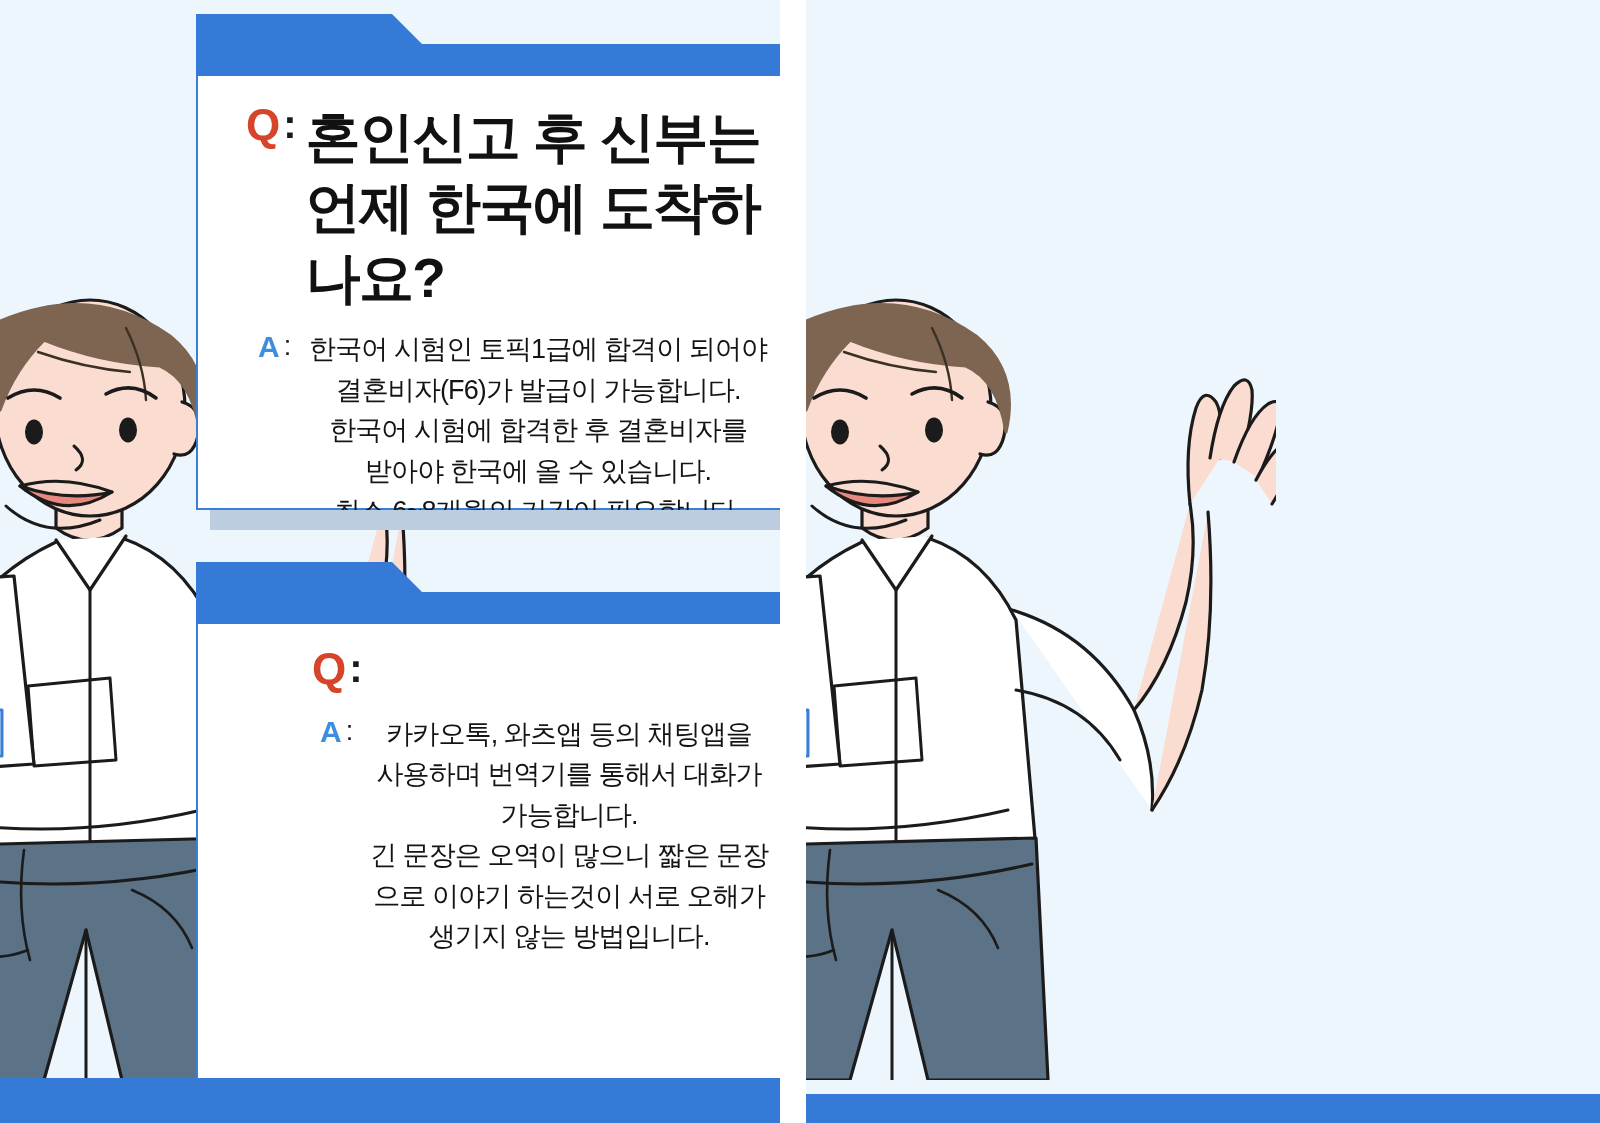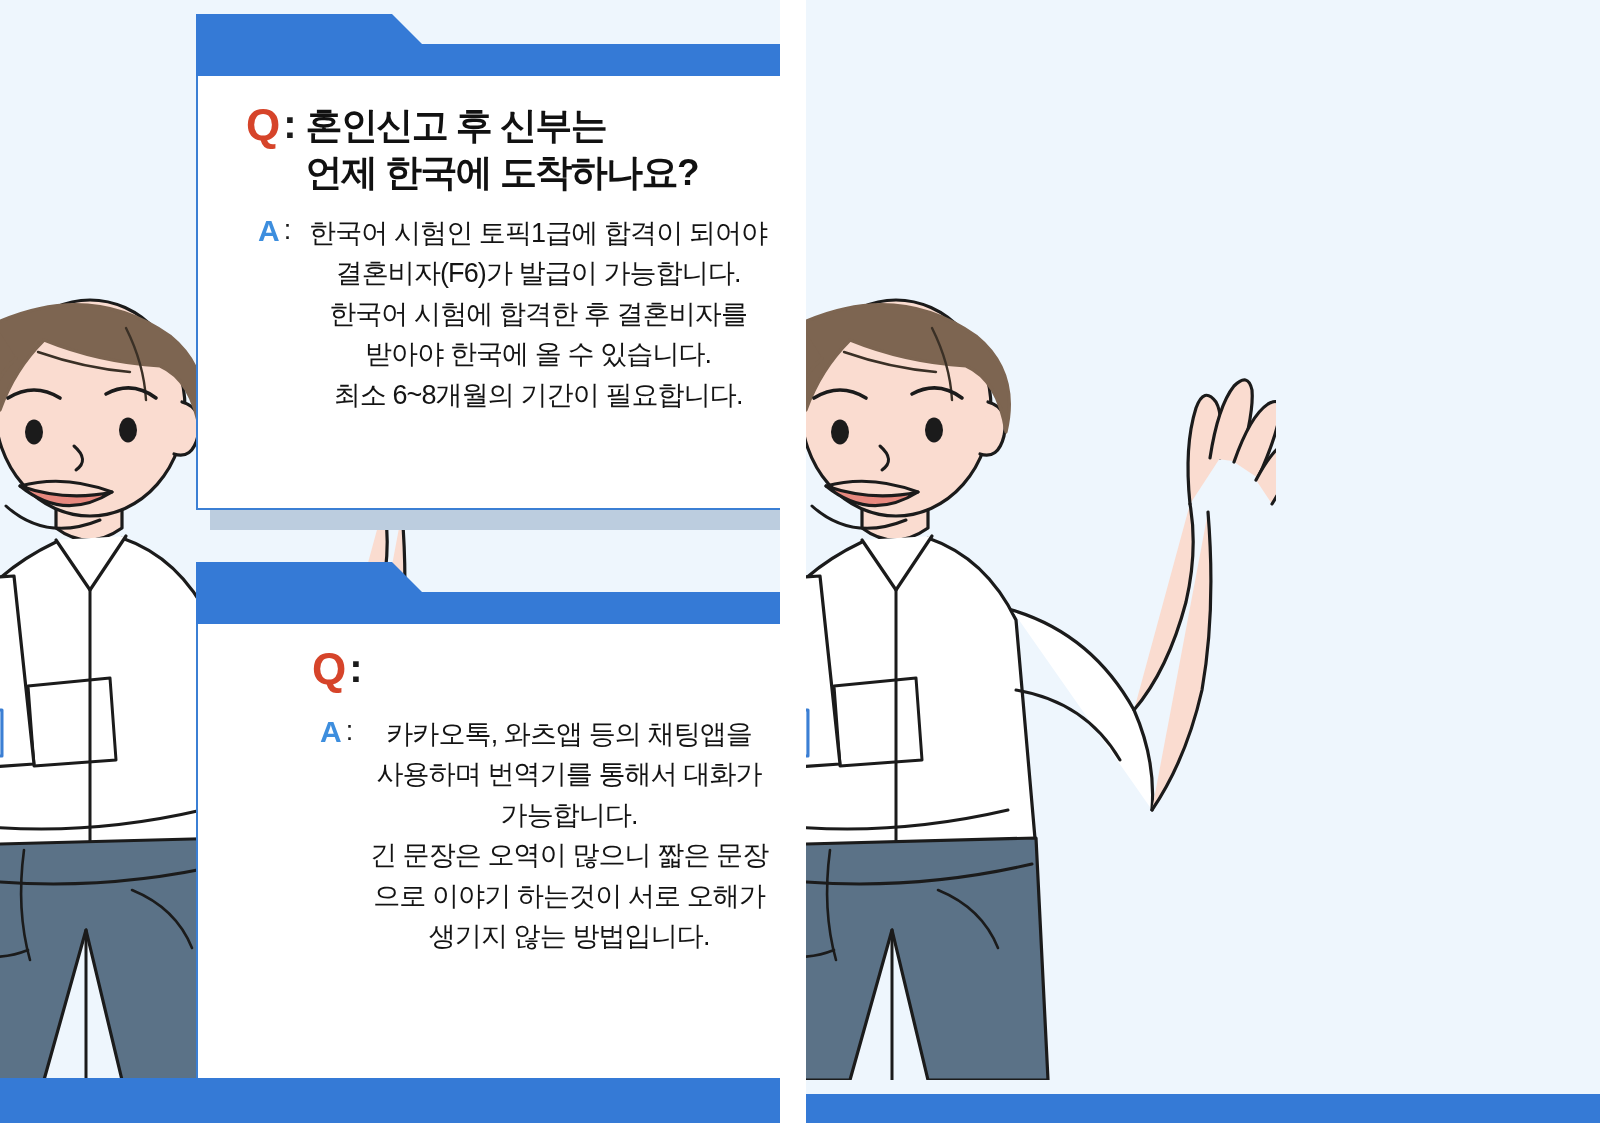--- a/index.html
+++ b/index.html
@@ -41,21 +41,21 @@
   }
 
   
   .qline { display:flex; align-items:flex-start; }
   .qmark {
     color:#d6442a; font-weight:bold; font-size:44px; line-height:1.04;
     letter-spacing:-1px; flex:0 0 auto;
   }
   .qcolon { color:#1a1a1a; font-weight:bold; font-size:40px; line-height:1.1; margin:0 9px 0 4px; flex:0 0 auto;}
   .qtext {
-    color:#111111; font-weight:bold; font-size:37px; line-height:1.28;
+    color:#111111; font-weight:bold; font-size:55px; line-height:1.28;
     letter-spacing:-1.6px; white-space:pre-line; flex:1 1 auto;
   }
 
   .aline { display:flex; align-items:flex-start; }
   .amark { color:#3d8ede; font-weight:bold; font-size:30px; line-height:1.18; flex:0 0 auto;}
   .acolon { color:#1a1a1a; font-size:27px; line-height:1.3; margin:0 7px 0 4px; flex:0 0 auto;}
   .atext {
     color:#141414; font-size:27px; line-height:1.50; letter-spacing:-0.9px;
     white-space:pre-line; flex:1 1 auto; font-weight:500;text-align:center;
   }

